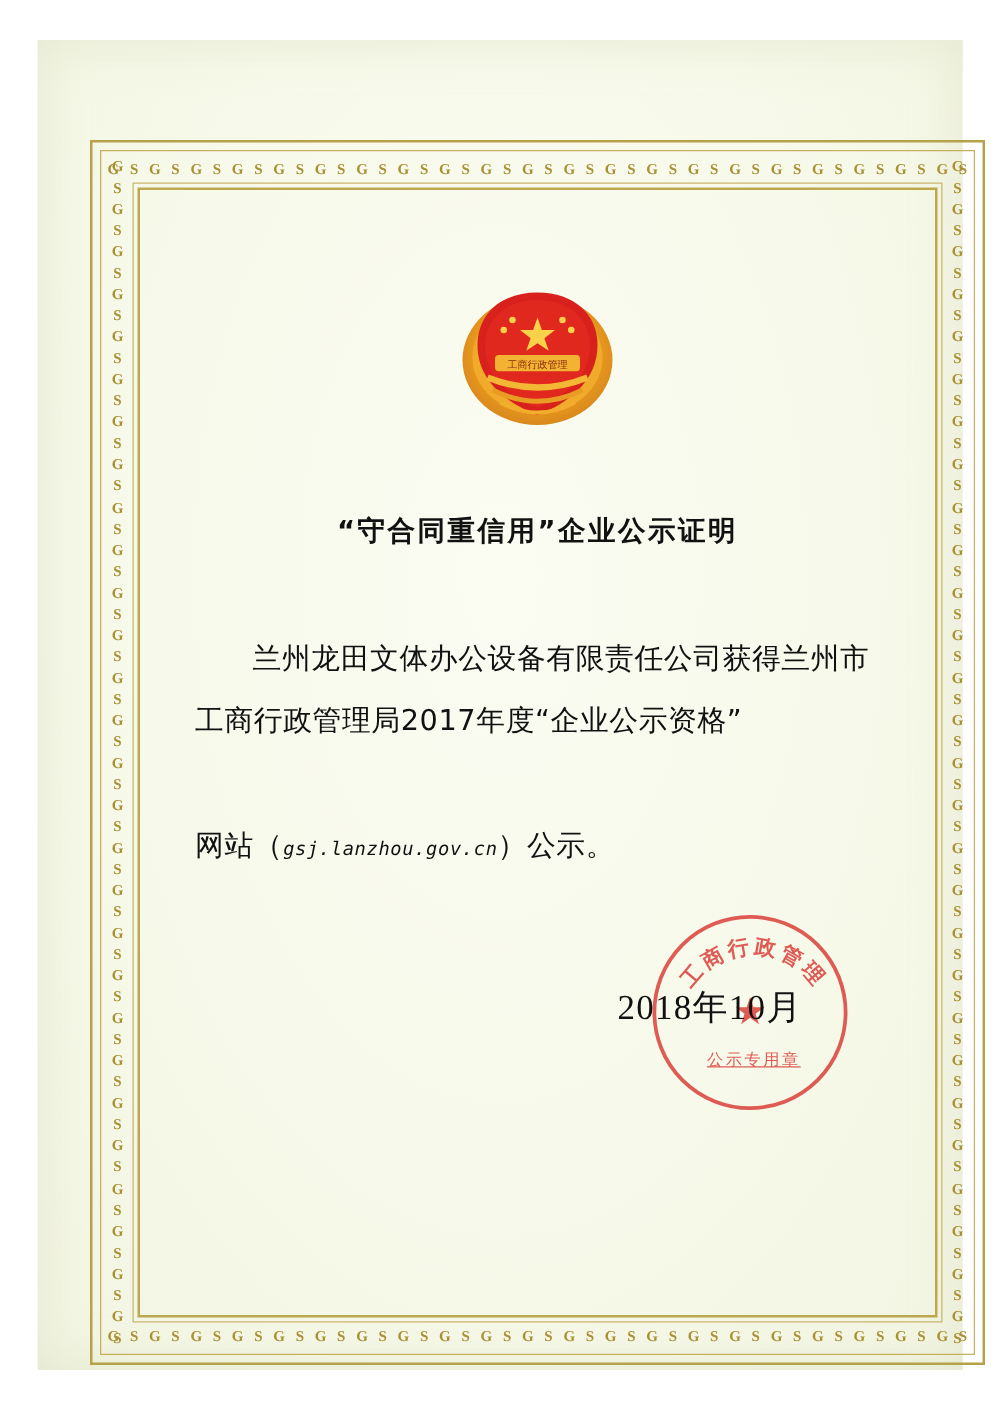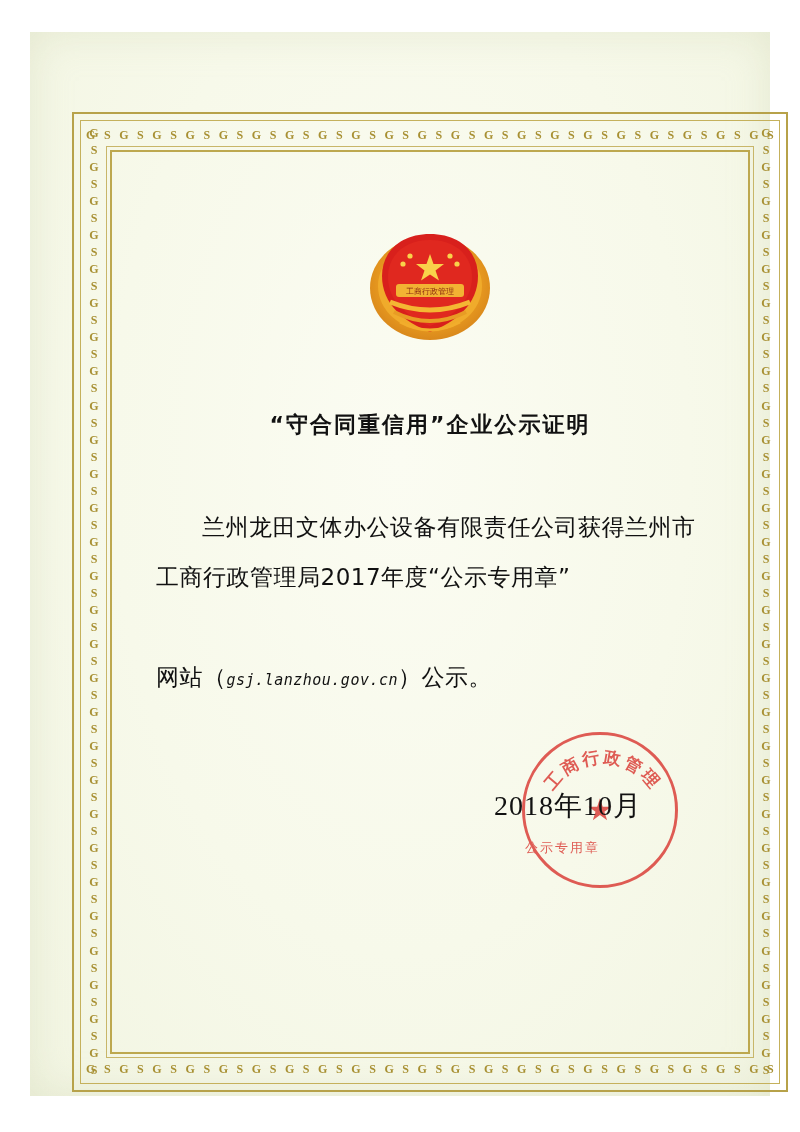--- a/index.html
+++ b/index.html
@@ -204,24 +204,26 @@
     font-family: "DejaVu Sans", "Liberation Sans", sans-serif;
     font-size: 17px;
     font-weight: bold;
     letter-spacing: 3px;
   }
   .seal-bottom {
     position: absolute;
     left: 0;
     top: 104px;
     width: 156px;
+    text-align: center;
     color: #d8302a;
     font-size: 13px;
     font-family: "DejaVu Sans", "Liberation Sans", sans-serif;
     letter-spacing: 2px;
+    text-decoration: underline;
   }
 
   
   .footnote {
     position: absolute;
     left: 128px;
     top: 866px;
     width: 556px;
     font-size: 17px;
     line-height: 34px;
@@ -478,21 +480,21 @@
         <path d="M30 80 Q70 96 110 80" stroke="#f4b733" stroke-width="5" fill="none"></path>
         <path d="M34 90 Q70 108 106 90" stroke="#e89c24" stroke-width="4" fill="none"></path>
         <path d="M40 100 Q70 116 100 100" stroke="#f2ad2c" stroke-width="3" fill="none"></path>
       </svg>
     </div>
 
     <div class="title">“守合同重信用”企业公示证明</div>
 
     <div class="body-text">
       <span class="indent"></span><span class="underline-name">兰州龙田文体办公设备有限责任公司</span><span>获得兰州市</span><br>
-      <span>工商行政管理局2017年度“公示专用章”</span><br>
+      <span>工商行政管理局2017年度“企业公示资格”</span><br>
       <br>
       <span>网站（</span><span class="mono">gsj.lanzhou.gov.cn</span><span>）公示。</span>
     </div>
 
     <div class="seal">
       <svg class="seal-arc" viewBox="0 0 156 156" aria-hidden="true">
         <path id="arcpath" d="M 20 86 A 58 58 0 0 1 136 86" fill="none"></path>
         <text>
           <textPath href="#arcpath" startOffset="50%" text-anchor="middle">工商行政管理</textPath>
         </text>

